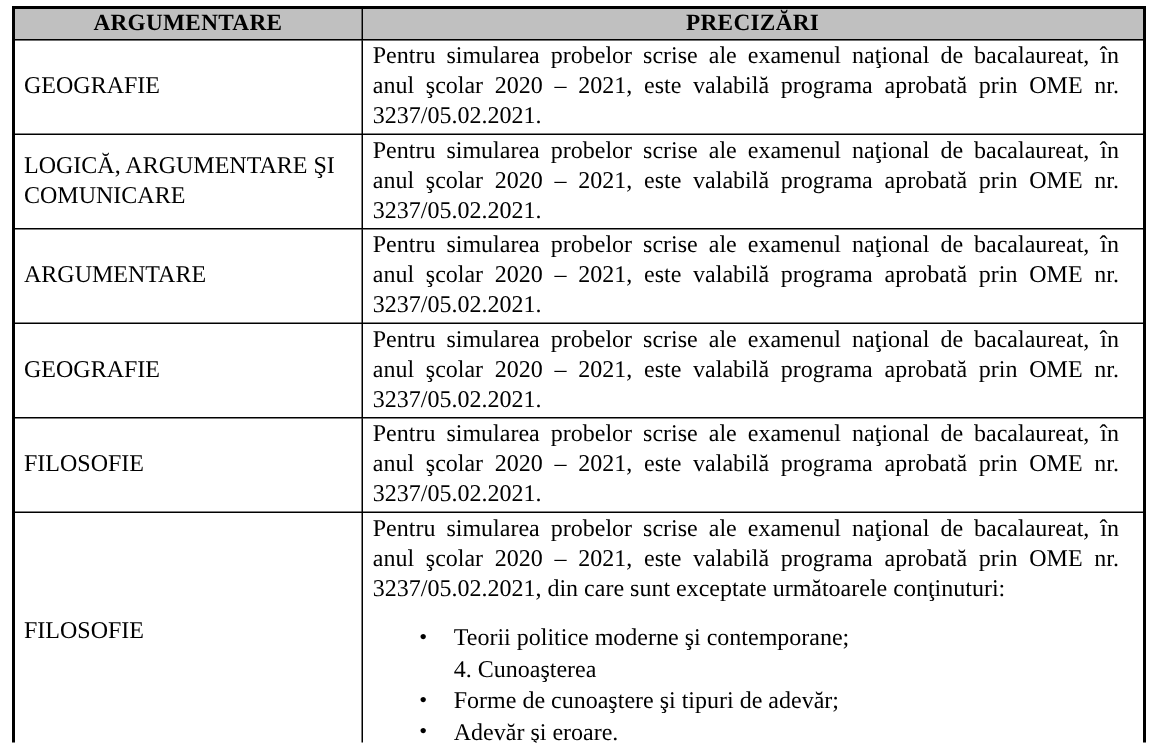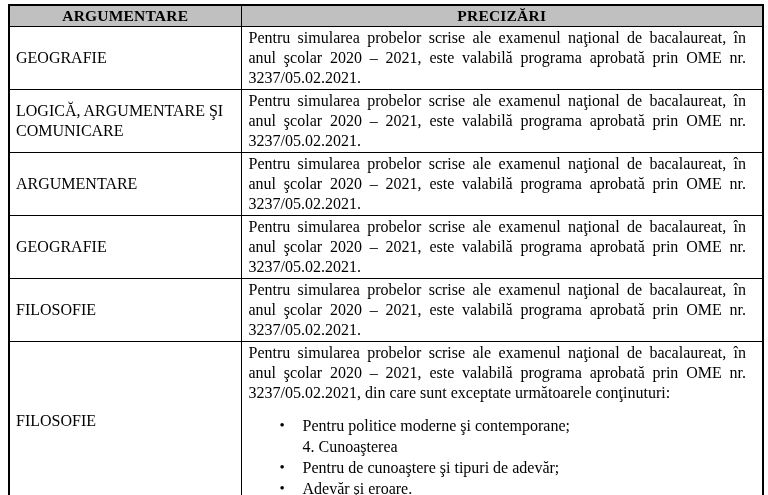--- a/index.html
+++ b/index.html
@@ -133,26 +133,26 @@
           <div class="precizari-text">Pentru simularea probelor scrise ale examenul naţional de bacalaureat, în anul şcolar 2020 – 2021, este valabilă programa aprobată prin OME nr. 3237/05.02.2021.</div>
         </td>
       </tr>
       <tr class="row-filosofie">
         <td class="cell-disciplina">FILOSOFIE</td>
         <td class="cell-precizari">
           <div class="precizari-text">Pentru simularea probelor scrise ale examenul naţional de bacalaureat, în anul şcolar 2020 – 2021, este valabilă programa aprobată prin OME nr. 3237/05.02.2021, din care sunt exceptate următoarele conţinuturi:</div>
           <ul class="exceptions-list">
             <li>
               <span class="bullet">•</span>
-              <span>Pentru politice moderne şi contemporane;</span>
+              <span>Teorii politice moderne şi contemporane;</span>
               <div class="bullet-subtext">4. Cunoaşterea</div>
             </li>
             <li>
               <span class="bullet">•</span>
-              <span>Pentru de cunoaştere şi tipuri de adevăr;</span>
+              <span>Forme de cunoaştere şi tipuri de adevăr;</span>
             </li>
             <li>
               <span class="bullet">•</span>
               <span>Adevăr şi eroare.</span>
             </li>
           </ul>
         </td>
       </tr>
     </tbody>
   </table>

